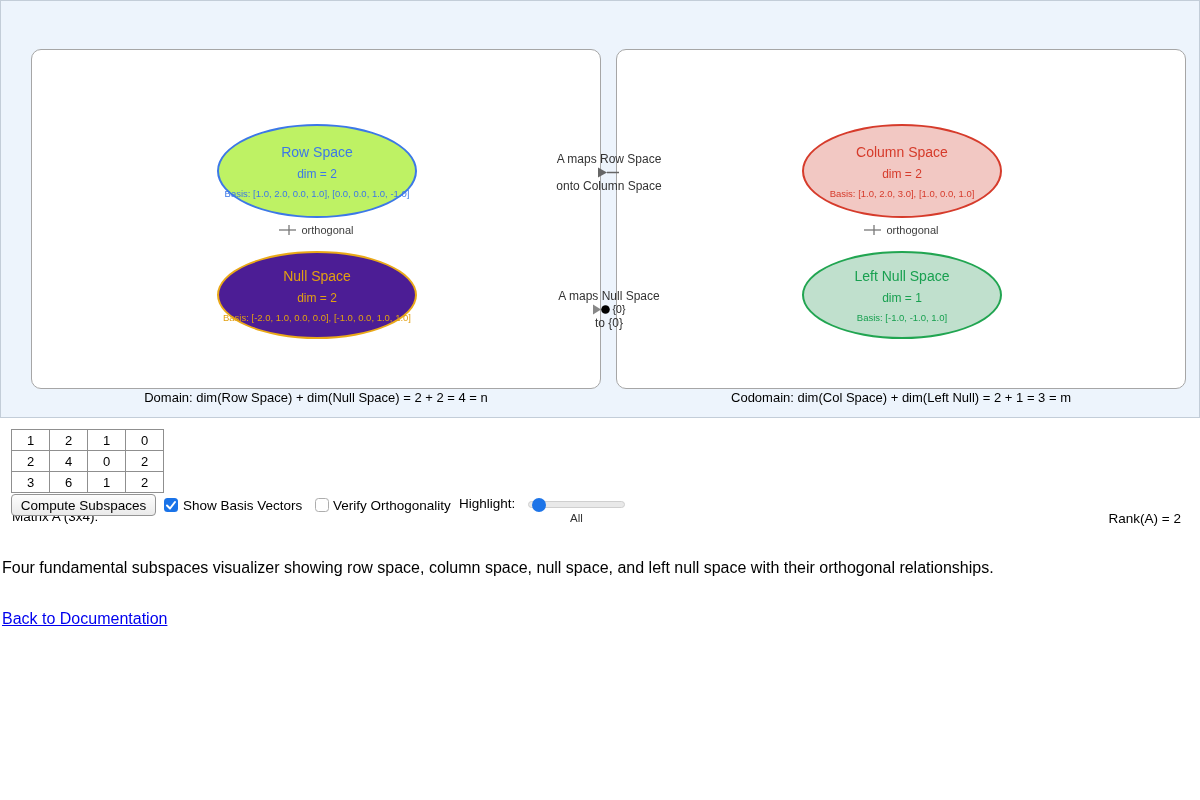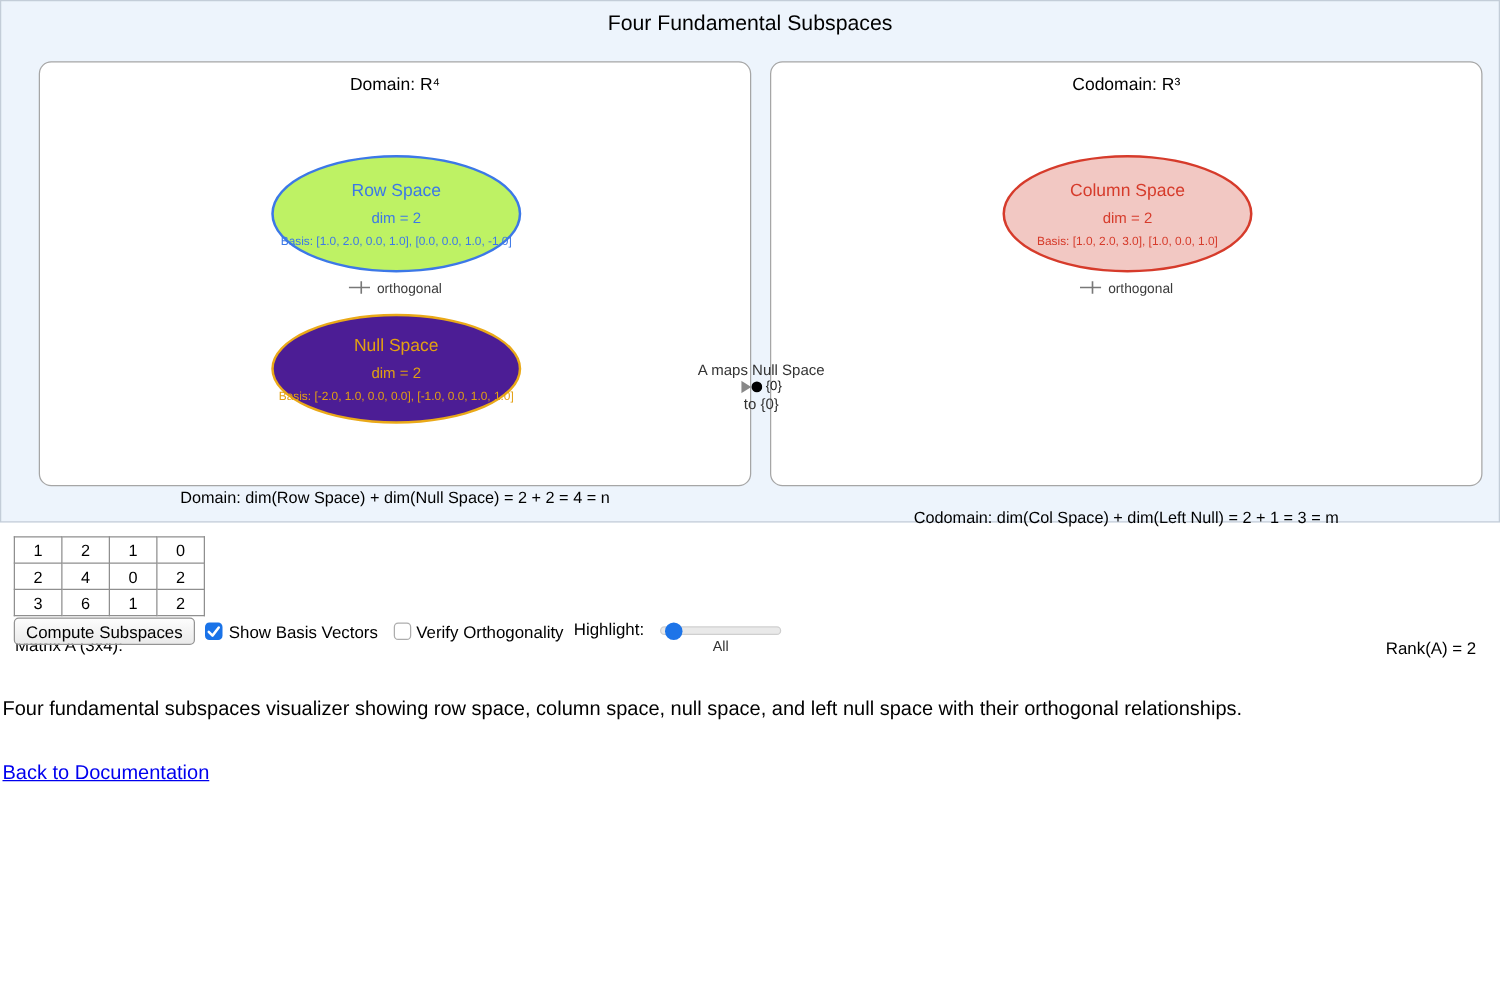--- a/index.html
+++ b/index.html
@@ -32,21 +32,21 @@
   .col-space  { background:#f2c8c3; border-color:#d63b2b; color:#d63b2b;align-items:center; }
   .lnull-space{ background:#c0e0cd; border-color:#21a551; color:#18a050; }
 
   .orth-row { position:absolute; top:174px; left:0; width:100%; text-align:center;
     font-size:11px; color:#3c3c3c; }
   .orth-row svg { vertical-align:-2px; margin-right:6px; }
 
   .panel-caption { position:absolute; top:389px; width:570px; text-align:center;
     font-size:13px; color:#000; }
   #caption-domain { left:30px; }
-  #caption-codomain { left:615px;margin-top:16px; }
+  #caption-codomain { left:615px; }
 
   .map-note { position:absolute; left:542px; width:132px; text-align:center;
     font-size:12px; color:#333; z-index:5; line-height:1; }
   #map-top { top:152px; }
   #map-bottom { top:289px; }
   .map-line { margin-bottom:2px; }
   .map-glyph { height:11px; margin:1px 0 2px 0; display:flex;
     align-items:center; justify-content:center; gap:3px; }
   .zero-label { font-size:10.5px; color:#222; }
 
@@ -79,57 +79,69 @@
   #rank-text { position:absolute; right:19px; top:511px; font-size:13.5px; }
 
   #description { position:absolute; left:2px; top:559px; font-size:16px; }
   #back-link { position:absolute; left:2px; top:594px; font-size:16px;
     color:#0000ee; text-decoration:underline; cursor:pointer;margin-top:16px; }
 </style>
 </head>
 <body>
 
 <div id="viz">
-  <div id="viz-title">Four Fundamental Subspaces</div>
 
   <div class="panel" id="panel-domain">
-    <div class="panel-header">Domain: R⁴</div>
     <div class="ellipse e-top row-space">
       <div class="sp-name">Row Space</div>
       <div class="sp-dim">dim = 2</div>
       <div class="sp-basis">Basis: [1.0, 2.0, 0.0, 1.0], [0.0, 0.0, 1.0, -1.0]</div>
     </div>
     <div class="orth-row">
       <svg width="17" height="12">
         <line x1="0" y1="6" x2="17" y2="6" stroke="#787878" stroke-width="1.3"></line>
         <line x1="10" y1="1" x2="10" y2="11" stroke="#787878" stroke-width="1.3"></line>
       </svg><span>orthogonal</span>
     </div>
     <div class="ellipse e-bot null-space">
       <div class="sp-name">Null Space</div>
       <div class="sp-dim">dim = 2</div>
       <div class="sp-basis">Basis: [-2.0, 1.0, 0.0, 0.0], [-1.0, 0.0, 1.0, 1.0]</div>
     </div>
   </div>
 
   <div class="panel" id="panel-codomain">
-    <div class="panel-header">Codomain: R³</div>
     <div class="ellipse e-top col-space">
       <div class="sp-name">Column Space</div>
       <div class="sp-dim">dim = 2</div>
       <div class="sp-basis">Basis: [1.0, 2.0, 3.0], [1.0, 0.0, 1.0]</div>
     </div>
     <div class="orth-row">
       <svg width="17" height="12">
         <line x1="0" y1="6" x2="17" y2="6" stroke="#787878" stroke-width="1.3"></line>
         <line x1="10" y1="1" x2="10" y2="11" stroke="#787878" stroke-width="1.3"></line>
       </svg><span>orthogonal</span>
     </div>
-  </div>
-
+    <div class="ellipse e-bot lnull-space">
+      <div class="sp-name">Left Null Space</div>
+      <div class="sp-dim">dim = 1</div>
+      <div class="sp-basis">Basis: [-1.0, -1.0, 1.0]</div>
+    </div>
+  </div>
+
+  <div class="map-note" id="map-top">
+    <div class="map-line">A maps Row Space</div>
+    <div class="map-glyph">
+      <svg width="22" height="11">
+        <polygon points="0,0.5 0,10.5 9,5.5" fill="#666"></polygon>
+        <line x1="9" y1="5.5" x2="21" y2="5.5" stroke="#666" stroke-width="1.5"></line>
+      </svg>
+    </div>
+    <div class="map-line">onto Column Space</div>
+  </div>
 
   <div class="map-note" id="map-bottom">
     <div class="map-line">A maps Null Space</div>
     <div class="map-glyph">
       <svg width="17" height="11">
         <polygon points="0,0.5 0,10.5 8,5.5" fill="#888"></polygon>
         <circle cx="12.5" cy="5.5" r="4.3" fill="#000"></circle>
       </svg>
       <span class="zero-label">{0}</span>
     </div>

